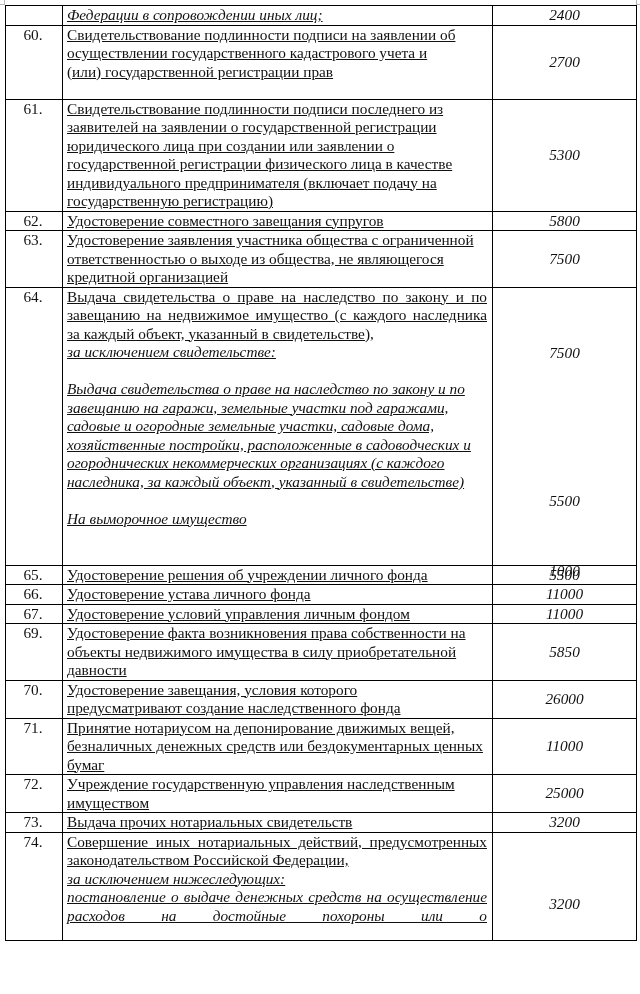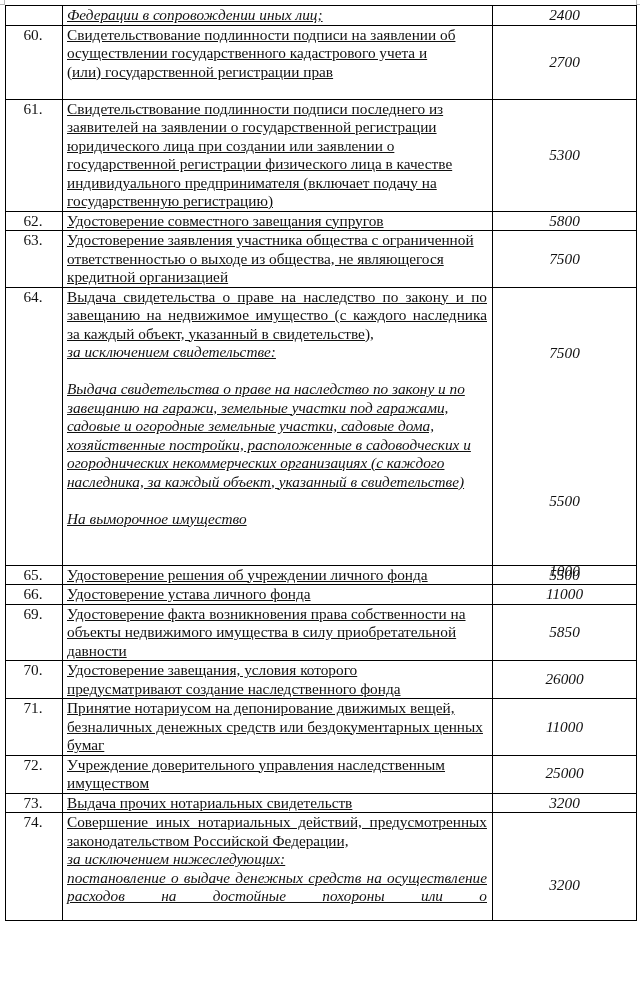--- a/index.html
+++ b/index.html
@@ -147,20 +147,25 @@
       <td class="desc">Удостоверение решения об учреждении личного фонда</td>
       <td class="val">5500</td>
     </tr>
 
     <tr style="height:18px">
       <td class="num">66.</td>
       <td class="desc">Удостоверение устава личного фонда</td>
       <td class="val">11000</td>
     </tr>
 
+    <tr style="height:18px">
+      <td class="num">67.</td>
+      <td class="desc">Удостоверение условий управления личным фондом</td>
+      <td class="val">11000</td>
+    </tr>
 
 
     <tr style="height:56px">
       <td class="num">69.</td>
       <td class="desc">
         <div style="width:410px">Удостоверение факта возникновения права собственности на объекты недвижимого имущества в силу приобретательной давности</div>
       </td>
       <td class="val">5850</td>
     </tr>
 
@@ -176,21 +181,21 @@
       <td class="num">71.</td>
       <td class="desc">
         <div style="width:422px">Принятие нотариусом на депонирование движимых вещей, безналичных денежных средств или бездокументарных ценных бумаг</div>
       </td>
       <td class="val">11000</td>
     </tr>
 
     <tr style="height:37px">
       <td class="num">72.</td>
       <td class="desc">
-        <div style="width:415px">Учреждение доверительного управления наследственным имуществом</div>
+        <div style="width:415px">Учреждение государственную управления наследственным имуществом</div>
       </td>
       <td class="val" style="vertical-align:bottom;padding-bottom:1px">25000</td>
     </tr>
 
     <tr style="height:18px">
       <td class="num">73.</td>
       <td class="desc">Выдача прочих нотариальных свидетельств</td>
       <td class="val">3200</td>
     </tr>
 

